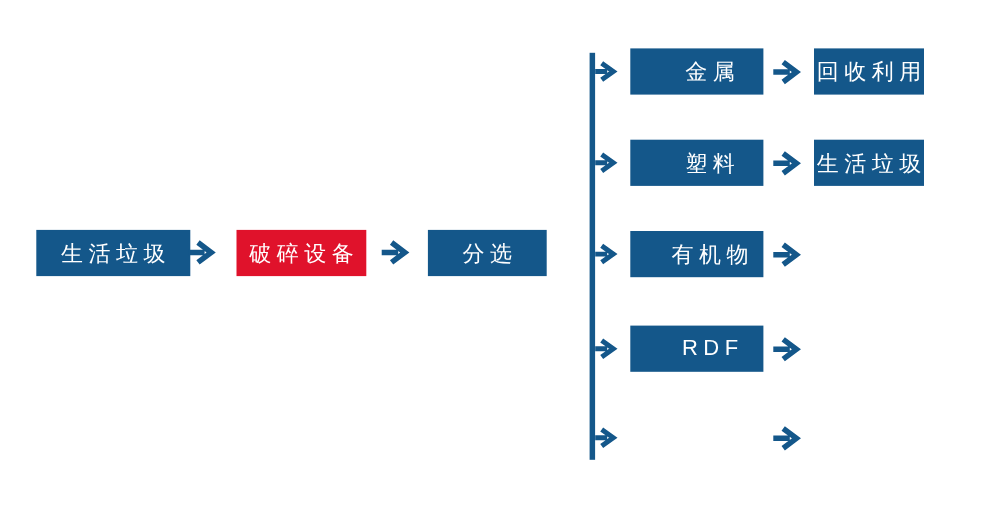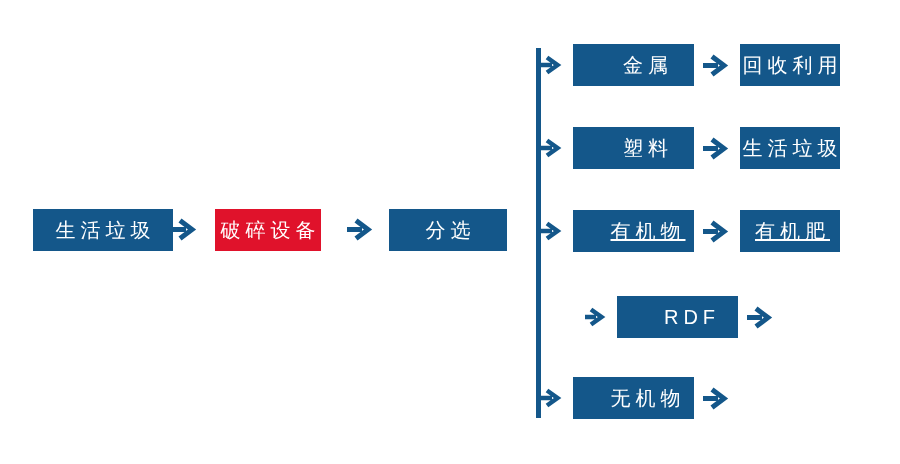--- a/index.html
+++ b/index.html
@@ -44,25 +44,25 @@
     position:absolute;
     left:536px;
     top:48px;
     width:5px;
     height:370px;
     background:var(--blue);
   }
   
   .n-main1{left:33px;top:209px;width:140px;font-family:Liberation Mono, monospace;}
   .a-main1{left:170px;top:216px;}
-  .n-main2{left:215px;top:209px;width:106px;}
+  .n-main2{left:215px;top:209px;width:118px;}
   .a-main2{left:346px;top:216px;}
-  .n-main3{left:389px;top:209px;width:118px;}
+  .n-main3{left:389px;top:209px;width:108px;}
   
-  .row0{top:44px;}  .row1{top:127px;text-align:right;}  .row2{top:210px;text-decoration:underline;}  .row3{top:296px;margin-left:44px;}  .row4{top:377px;}
+  .row0{top:44px;}  .row1{top:127px;text-align:right;}  .row2{top:210px;}  .row3{top:296px;}  .row4{top:377px;}
   .b-arr.row0{top:54px;}  .b-arr.row1{top:137px;}  .b-arr.row2{top:220px;}  .b-arr.row3{top:306px;}  .b-arr.row4{top:387px;}
   .m-arr.row0{top:52px;}  .m-arr.row1{top:135px;}  .m-arr.row2{top:218px;}  .m-arr.row3{top:304px;}  .m-arr.row4{top:385px;}
   .n-out{left:573px;width:121px;padding-left:24px;}
   .b-arr{left:541px;}
   .m-arr{left:702px;}
   .n-res{left:740px;width:100px;}
 </style>
 </head>
 <body>
 
@@ -118,39 +118,37 @@
     <svg width="23" height="22" viewBox="0 0 23 22">
         <path d="M0 11 H11 M6 3.5 L16.5 11 L6 18.5" fill="none" stroke="currentColor" stroke-width="4.5" stroke-linejoin="miter"></path>
       </svg>
   </span>
   <div class="node n-out row2">有机物</div>
   <span class="arrow m-arr row2">
     <svg width="28" height="27" viewBox="0 0 28 27">
         <path d="M1 13.5 H16 M10 4.5 L22 13.5 L10 22.5" fill="none" stroke="currentColor" stroke-width="5" stroke-linejoin="miter"></path>
       </svg>
   </span>
-  <div class="node n-res row2">有机肥</div>
 
   <span class="arrow b-arr row3">
     <svg width="23" height="22" viewBox="0 0 23 22">
         <path d="M0 11 H11 M6 3.5 L16.5 11 L6 18.5" fill="none" stroke="currentColor" stroke-width="4.5" stroke-linejoin="miter"></path>
       </svg>
   </span>
   <div class="node n-out row3">RDF</div>
   <span class="arrow m-arr row3">
     <svg width="28" height="27" viewBox="0 0 28 27">
         <path d="M1 13.5 H16 M10 4.5 L22 13.5 L10 22.5" fill="none" stroke="currentColor" stroke-width="5" stroke-linejoin="miter"></path>
       </svg>
   </span>
 
   <span class="arrow b-arr row4">
     <svg width="23" height="22" viewBox="0 0 23 22">
         <path d="M0 11 H11 M6 3.5 L16.5 11 L6 18.5" fill="none" stroke="currentColor" stroke-width="4.5" stroke-linejoin="miter"></path>
       </svg>
   </span>
-  <div class="node n-out row4">无机物</div>
   <span class="arrow m-arr row4">
     <svg width="28" height="27" viewBox="0 0 28 27">
         <path d="M1 13.5 H16 M10 4.5 L22 13.5 L10 22.5" fill="none" stroke="currentColor" stroke-width="5" stroke-linejoin="miter"></path>
       </svg>
   </span>
 
 </div>
 
 </body></html>

